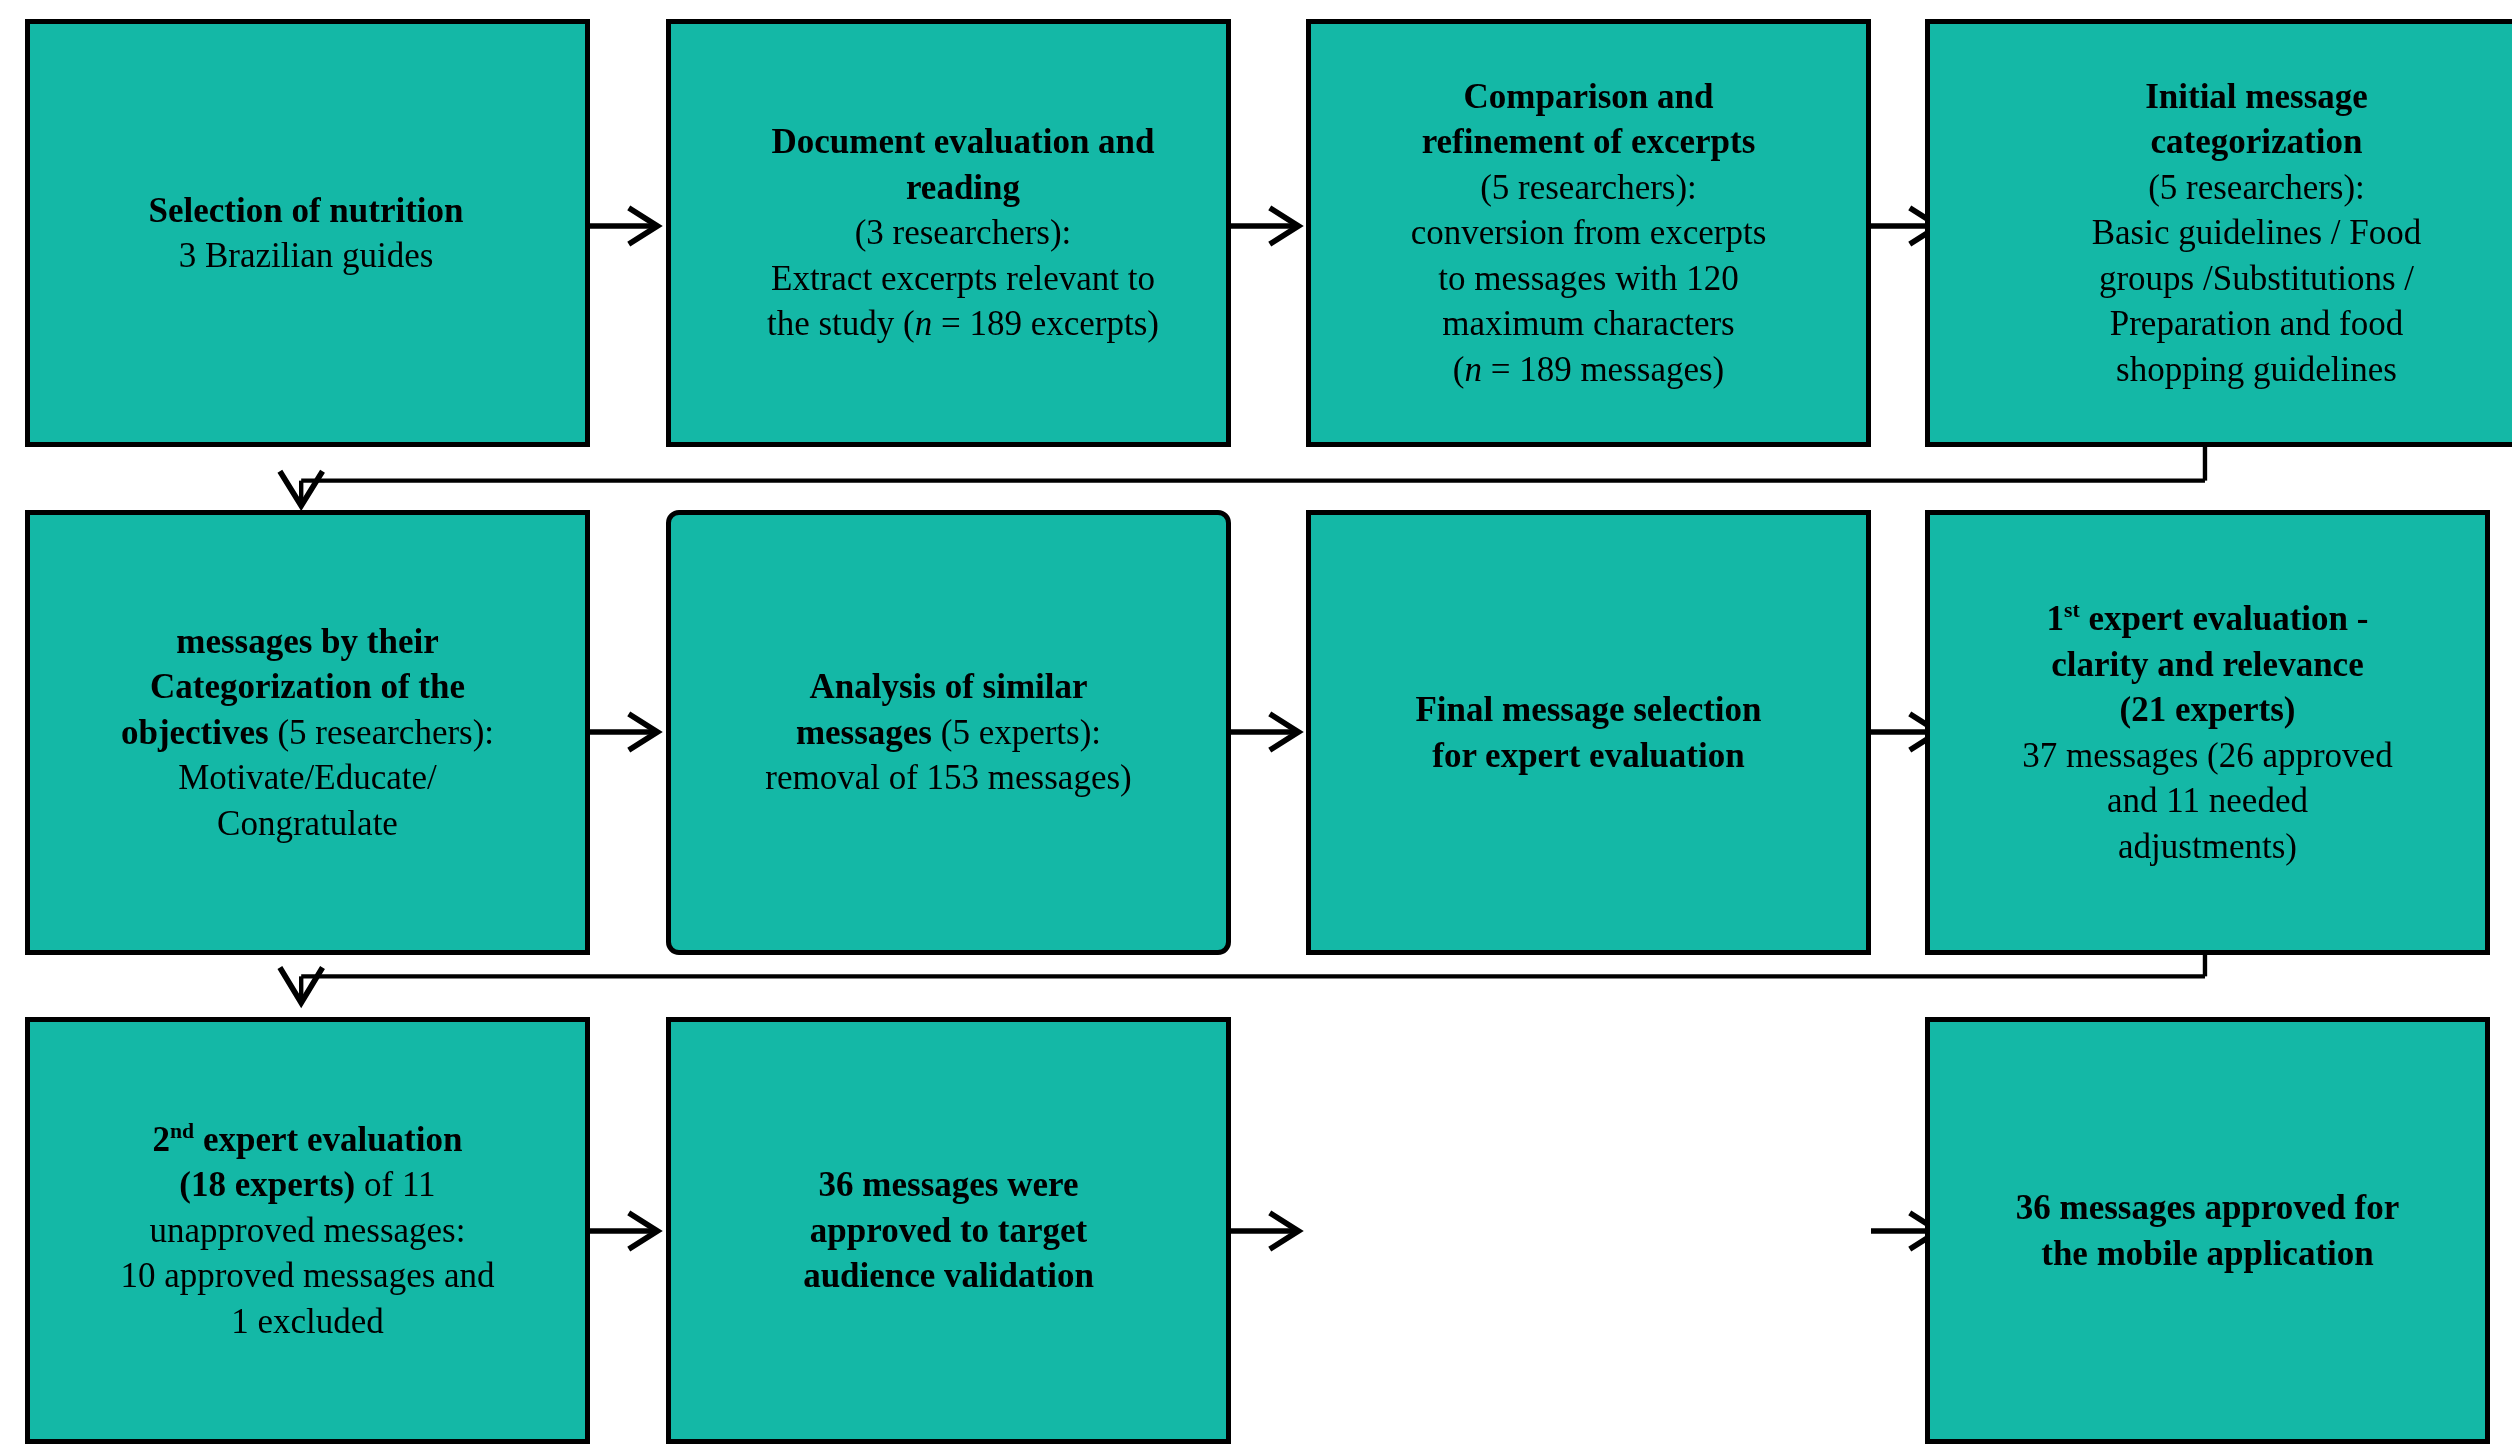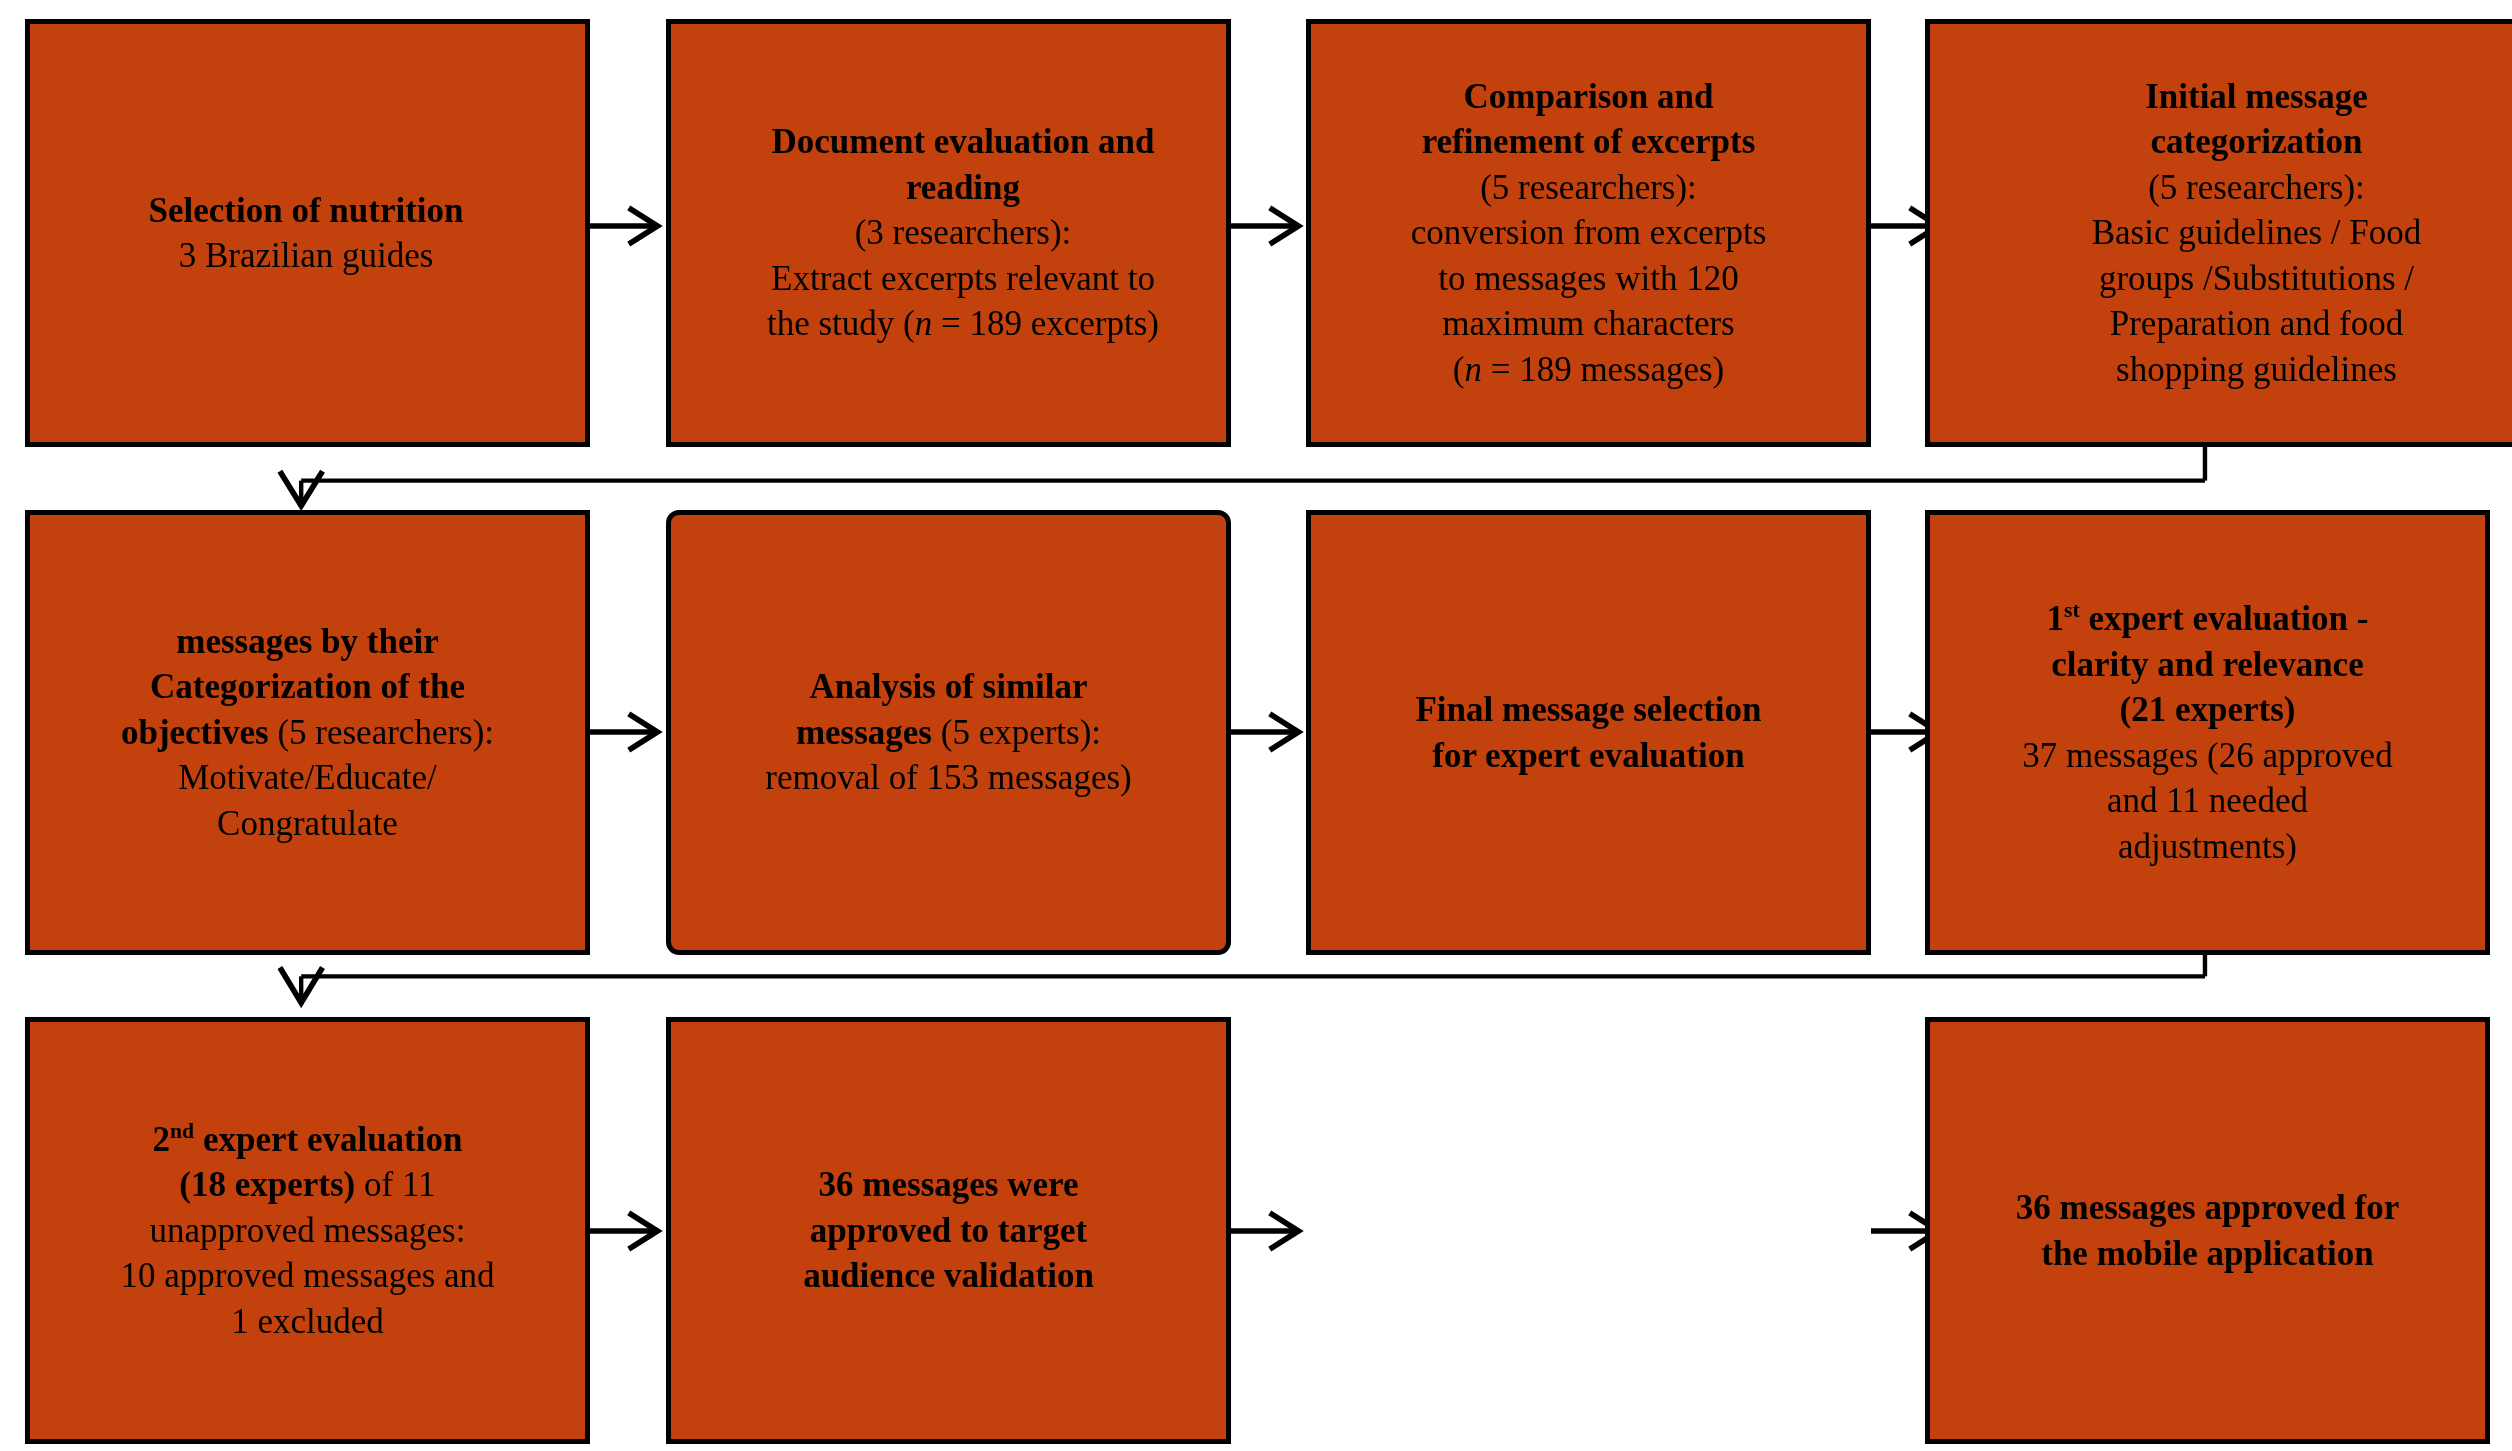--- a/index.html
+++ b/index.html
@@ -14,21 +14,21 @@
   #canvas {
     position: relative;
     width: 2512px;
     height: 1451px;
     background: #ffffff;
     overflow: hidden;
   }
   .box {
     position: absolute;
     border: 5.7px solid #000000;
-    background: #c2410c;
+    background: #14b8a6;
     box-sizing: border-box;
     display: flex;
     align-items: center;
     justify-content: center;
     padding: 6.3px 15px;
   }
   .box-text {
     text-align: center;
     font-size: 35px;
     line-height: 1.30;

